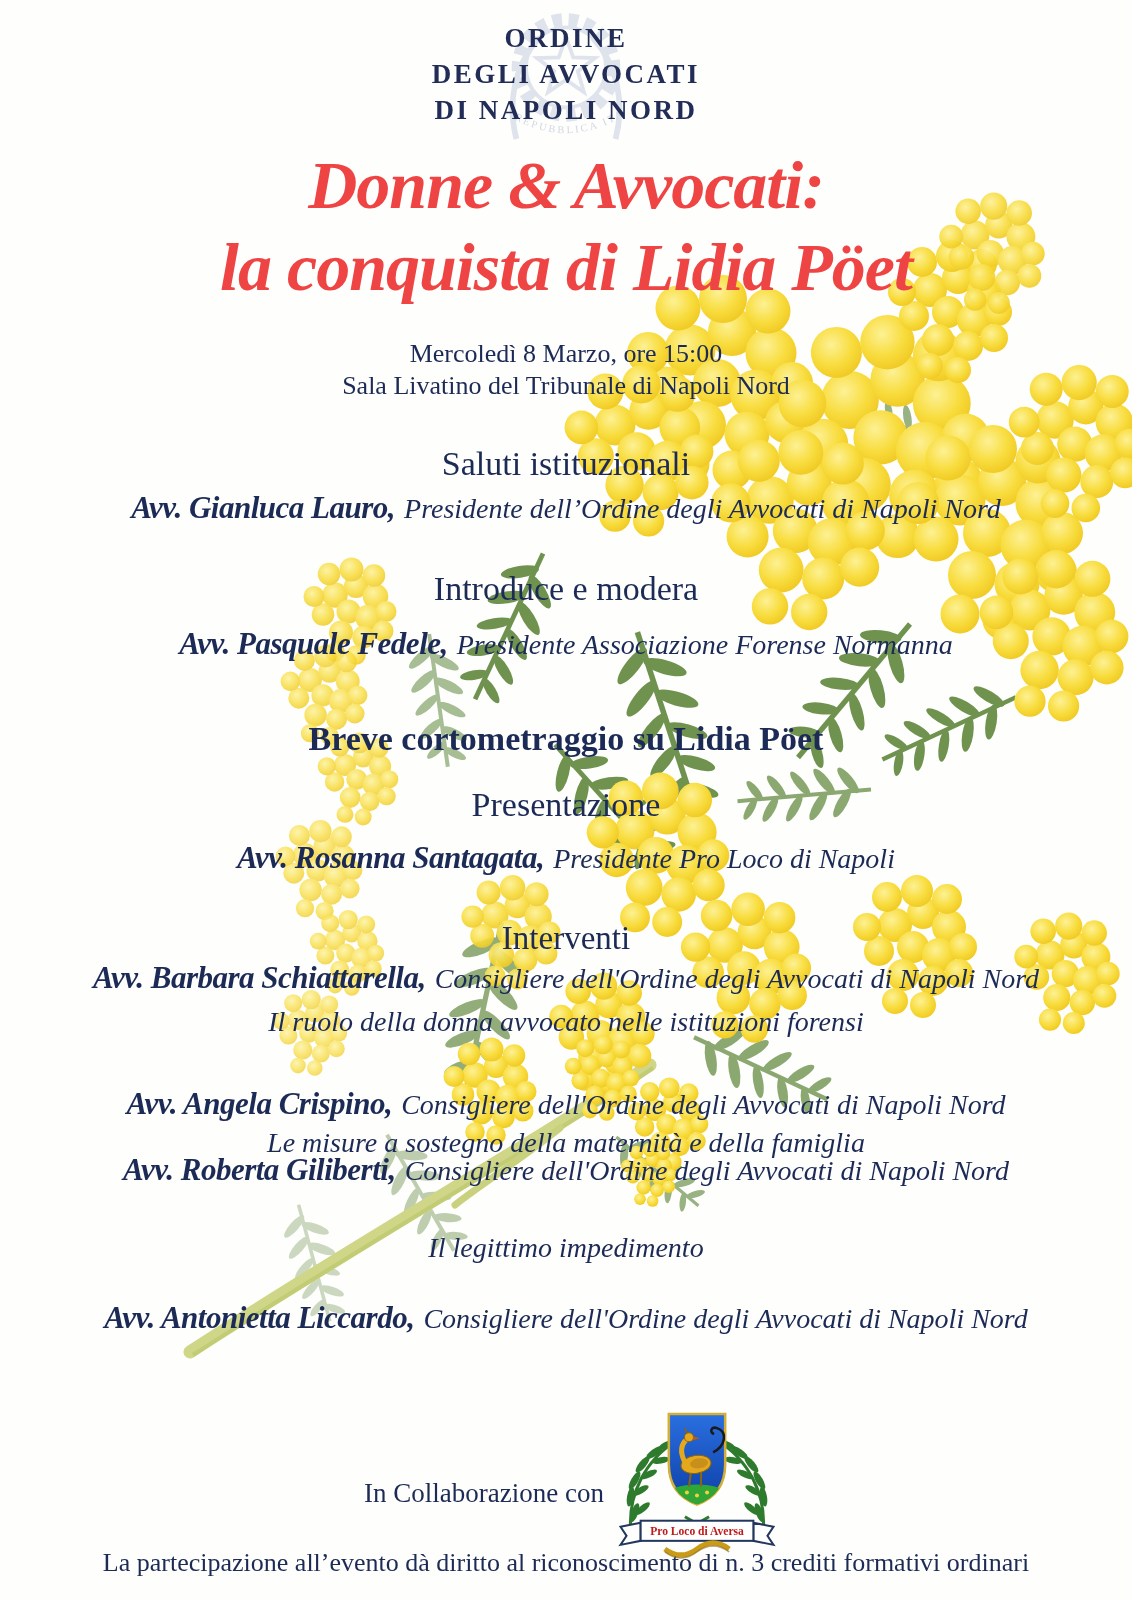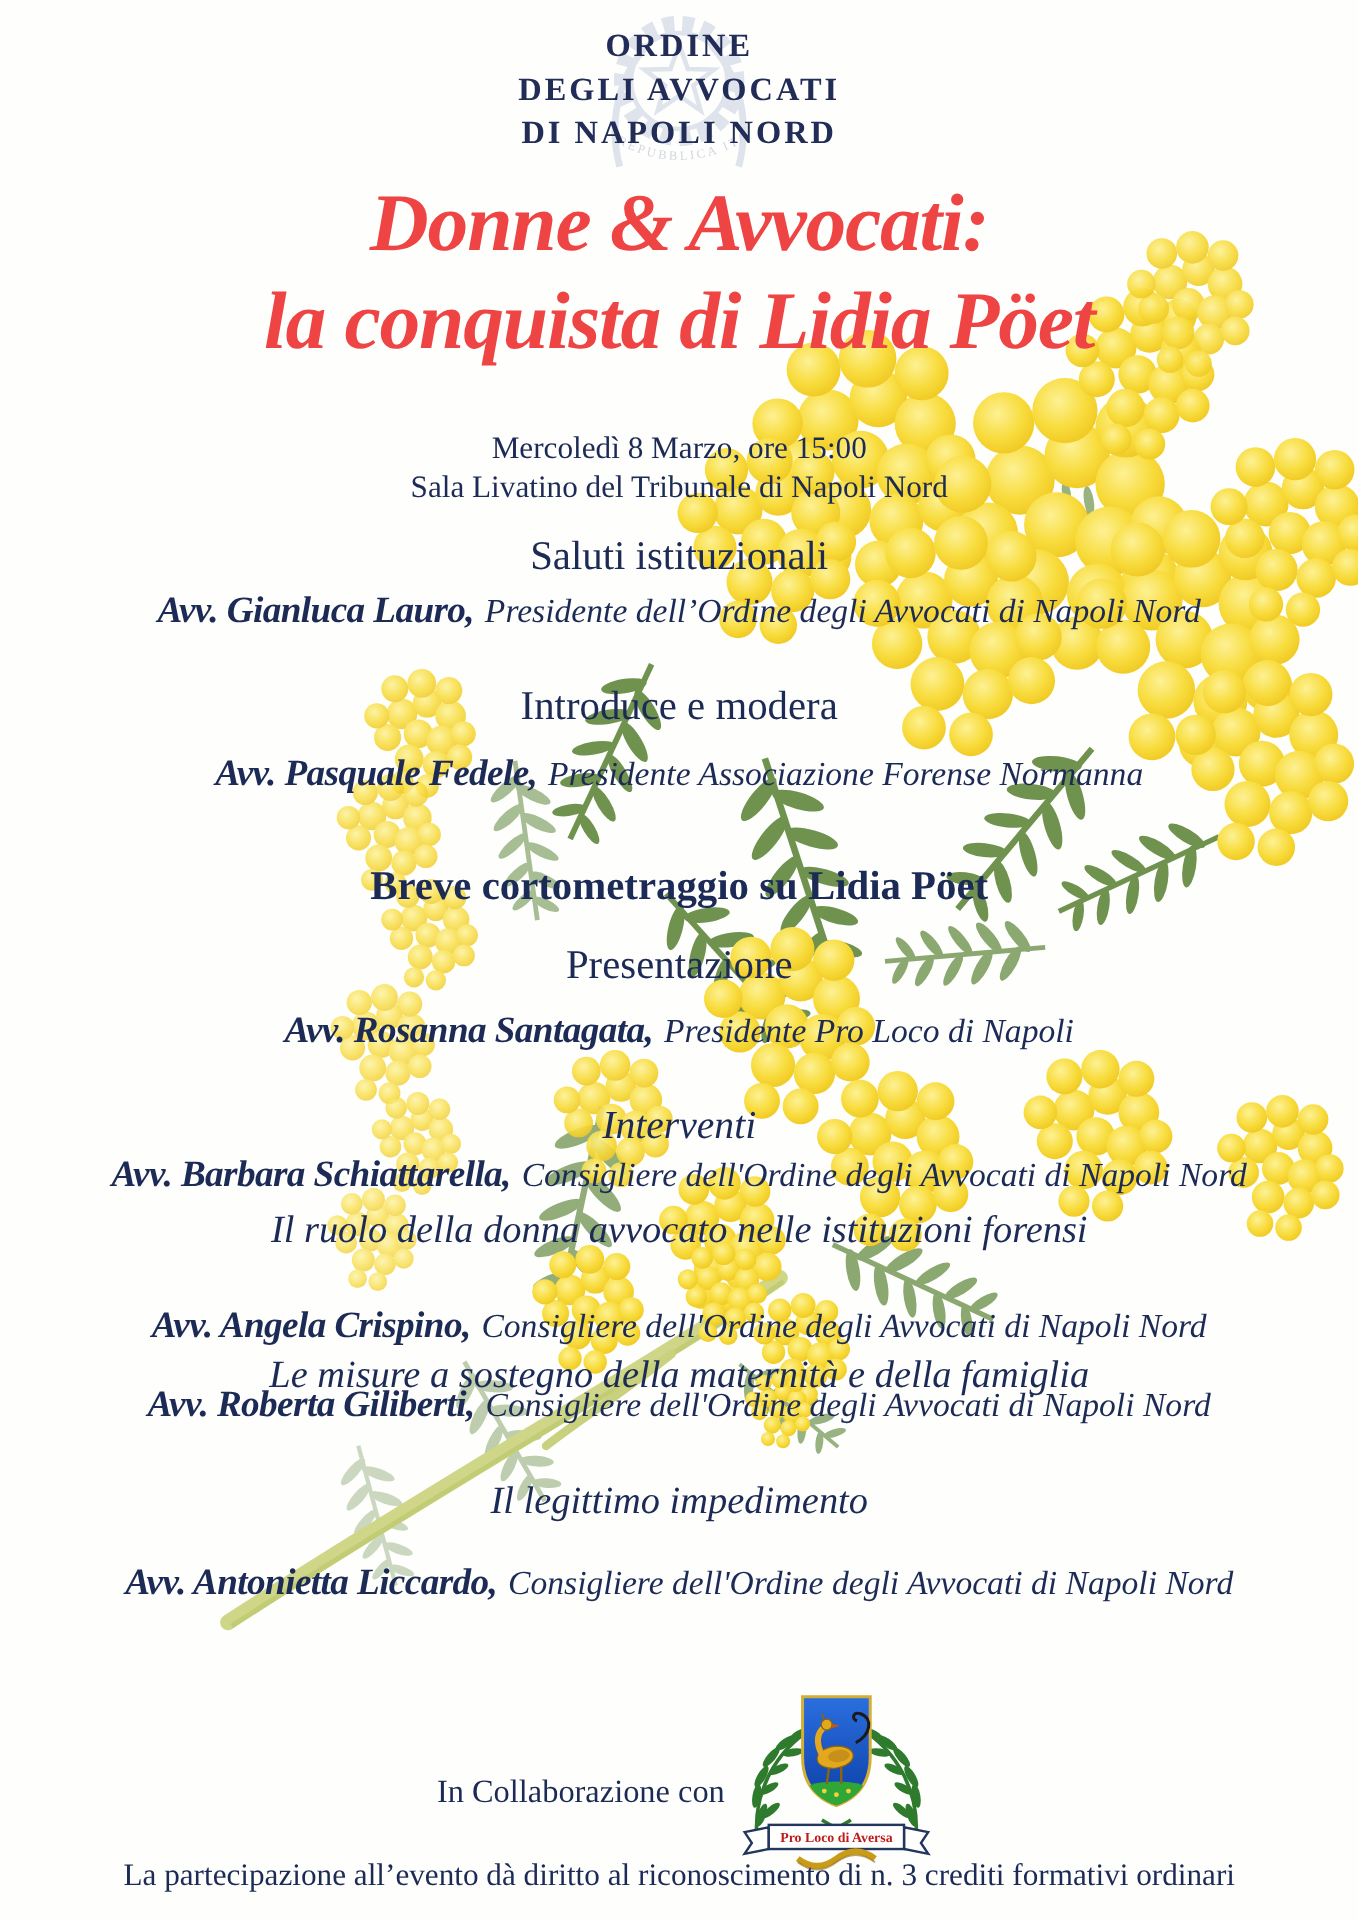--- a/index.html
+++ b/index.html
@@ -15,28 +15,28 @@
   .deco{position:absolute;inset:0;z-index:1;pointer-events:none;}
   .txt{position:absolute;left:0;right:0;text-align:center;z-index:3;}
   
   .rep-emblem{position:absolute;left:50%;top:-4px;transform:translateX(-50%);width:172px;height:162px;opacity:.55;z-index:2;}
   .org{top:20px;font-size:27px;font-weight:700;letter-spacing:2.5px;line-height:36px;color:#222d57;}
   
   .title{font-size:68px;font-weight:700;font-style:italic;color:#ef4444;letter-spacing:-1px;}
   .title1{top:146px;}
   .title2{top:228px;}
   
-  .when{top:358px;font-size:26px;line-height:32px;}
+  .when{top:338px;font-size:26px;line-height:32px;}
   
   .heading{font-size:34px;}
   .heading.bold{font-weight:700;}
-  .heading.ital{font-style:italic;font-size:33px;}
+  .heading.ital{font-size:33px;}
   .speaker .name{font-size:31px;font-weight:700;font-style:italic;letter-spacing:-0.5px;}
   .speaker .role{font-size:28px;font-style:italic;margin-left:9px;}
-  .topic{font-size:32px;font-style:italic;}
+  .topic{font-size:28px;font-style:italic;}
   
   .collab-label{top:1478px;left:0;width:604px;right:auto;text-align:right;font-size:27px;}
   .proloco{position:absolute;left:606px;top:1408px;width:182px;height:156px;z-index:3;}
   .credits{top:1548px;font-size:26px;}
 </style>
 </head>
 <body>
 
 <div class="poster">
 

